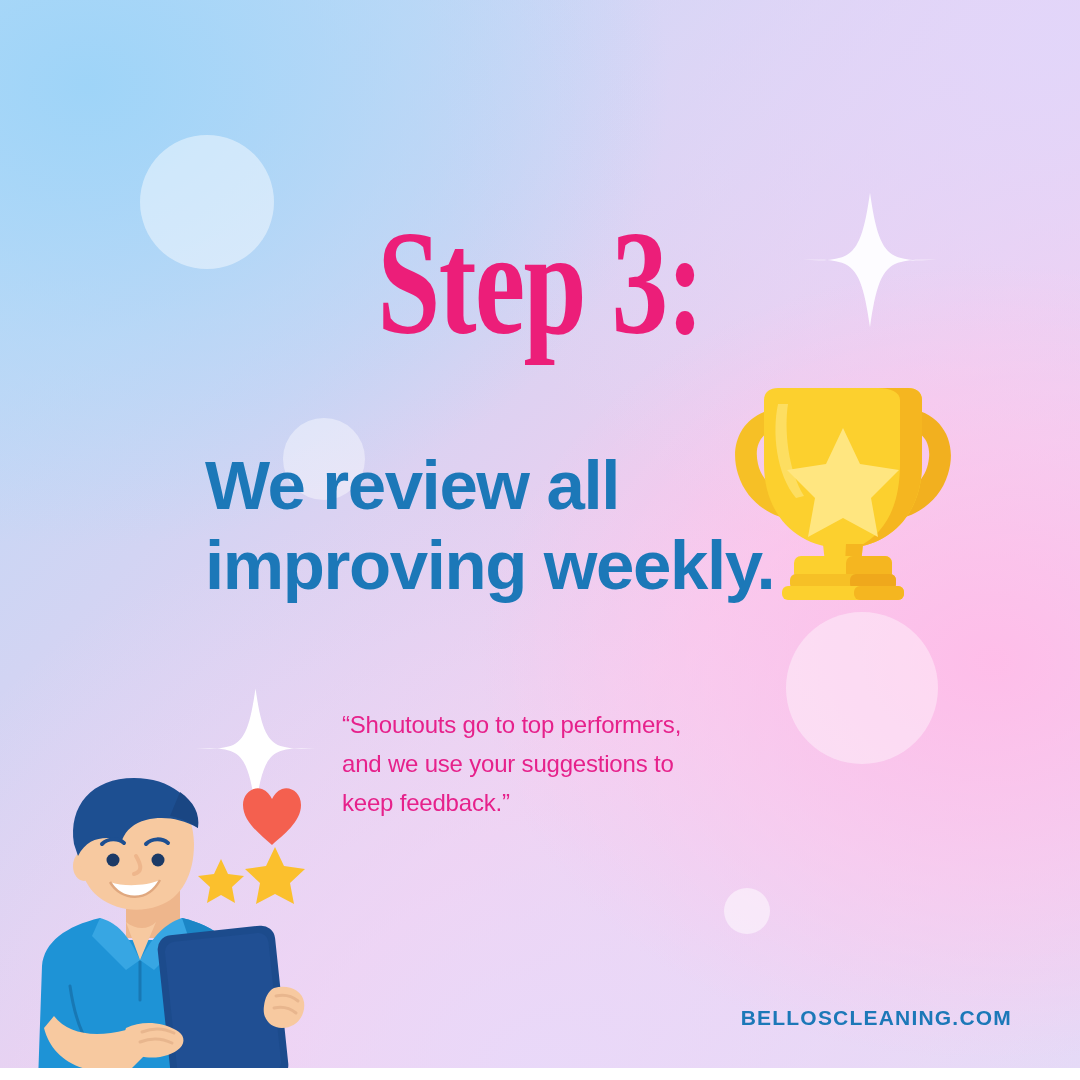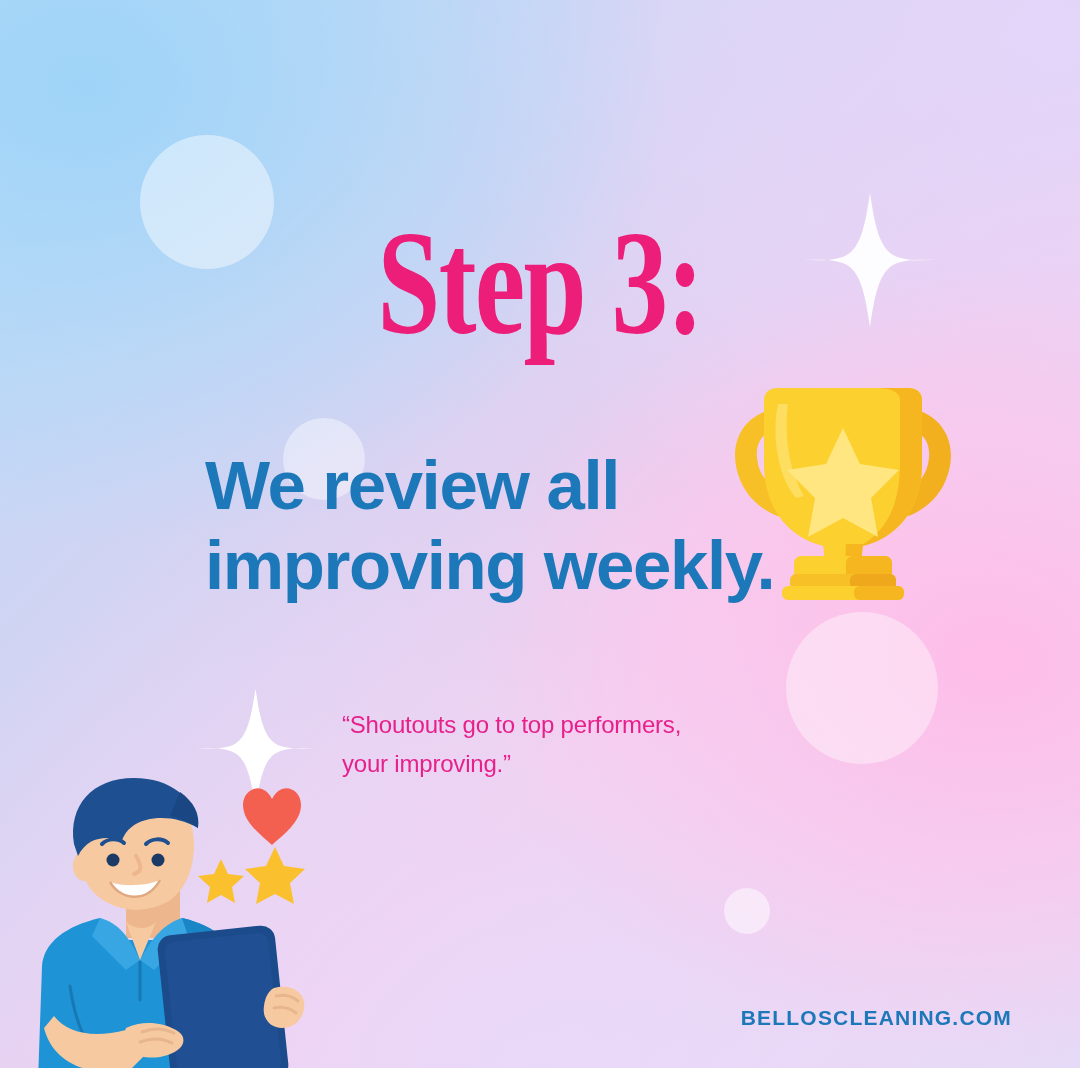--- a/index.html
+++ b/index.html
@@ -126,21 +126,22 @@
 
   <div class="step-title">Step 3:</div>
 
   <div class="headline">
     <div>We review all</div>
     <div>improving weekly.</div>
   </div>
 
   <div class="quote">
     <div>“Shoutouts go to top performers,</div>
-    <div>your improving.”</div>
+    <div>and we use your suggestions to</div>
+    <div>keep feedback.”</div>
   </div>
 
   <div class="footer-url">BELLOSCLEANING.COM</div>
 
   <div class="trophy">
     <svg viewBox="0 0 250 216" aria-hidden="true">
 
       <path d="M62 22 C26 26 10 56 20 88 C29 118 56 132 76 134 L76 112 C60 108 44 96 40 78 C35 56 46 44 64 42 Z" fill="#f6c026"></path>
 
       <path d="M188 22 C224 26 240 56 230 88 C221 118 194 132 174 134 L174 112 C190 108 206 96 210 78 C215 56 204 44 186 42 Z" fill="#f2b01f"></path>

